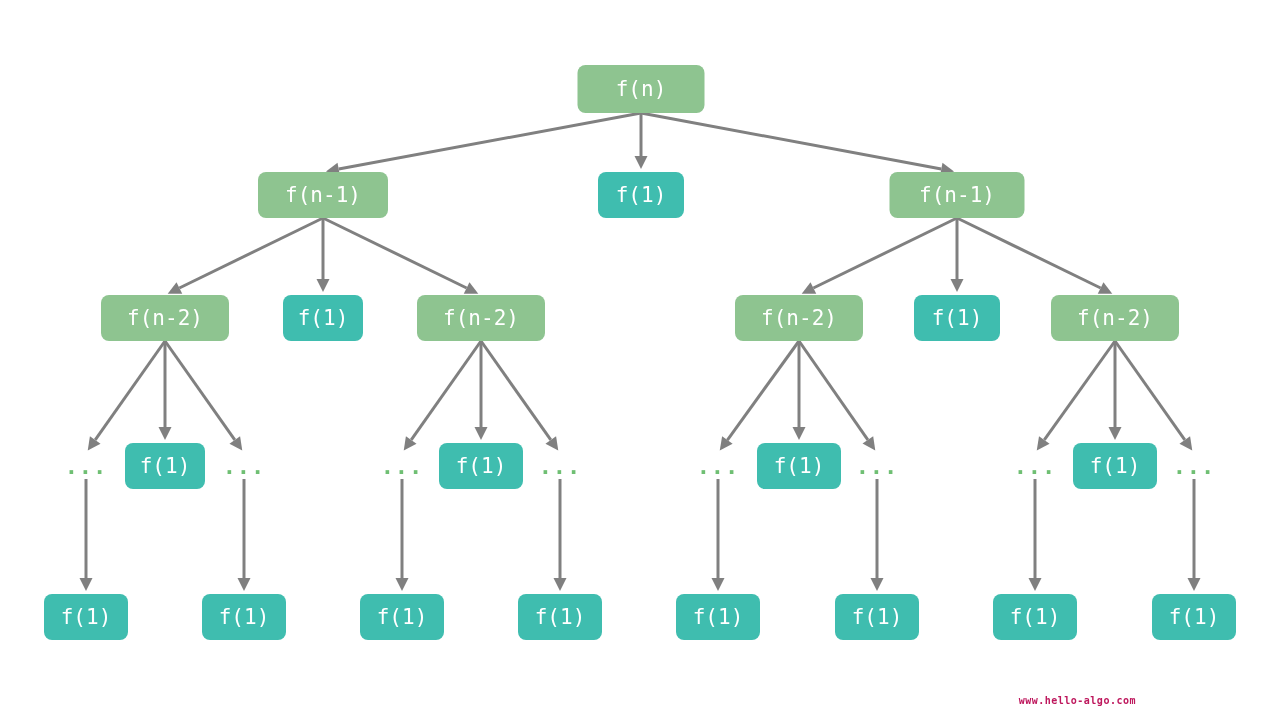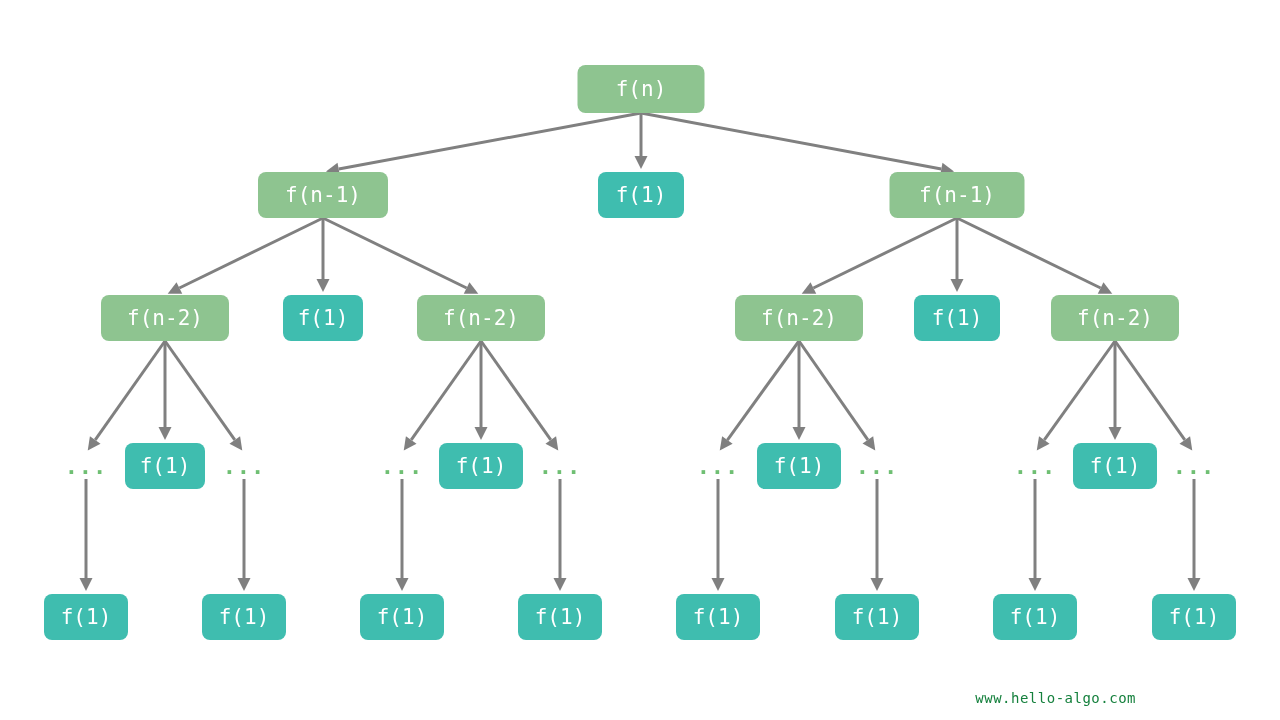--- a/index.html
+++ b/index.html
@@ -52,24 +52,25 @@
     fill: none;
   }
   .arrow-head {
     stroke: none;
   }
   .watermark-text {
     position: absolute;
     right: 18px;
     bottom: 14px;
     font-family: "DejaVu Sans Mono", "Liberation Mono", monospace;
-    font-size: 14px;
-    color: #15803d;
+    font-size: 10px;
+    color: #be185d;
     letter-spacing: 0.5px;
     white-space: nowrap;
+    font-weight: bold;
   }
 </style>
 </head>
 <body>
 
 <div id="diagram-root">
   <svg class="tree-canvas" viewBox="0 0 1280 720">
     <g id="edges-layer">
         <g>
           <line x1="641" y1="113" x2="338.73152702675634" y2="169.08125756421816" stroke="#808080" stroke-width="3" class="edge-line"></line>

